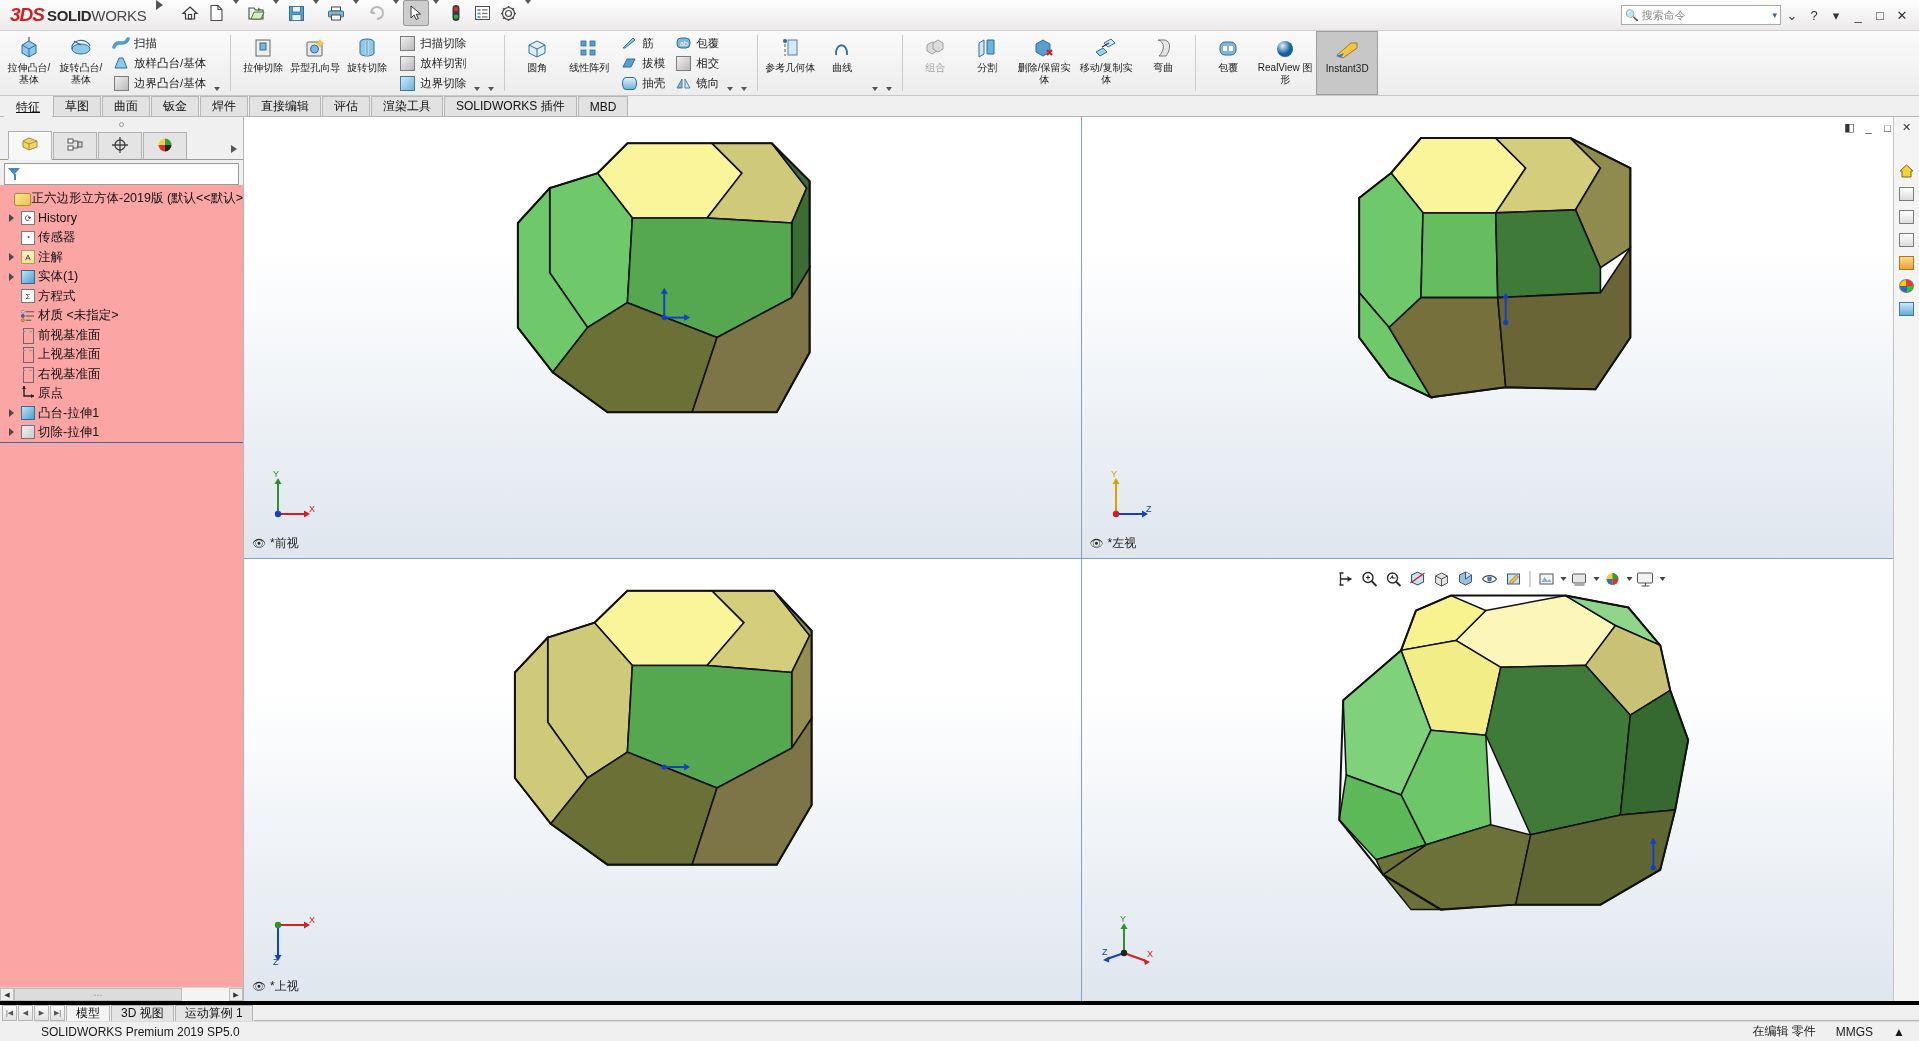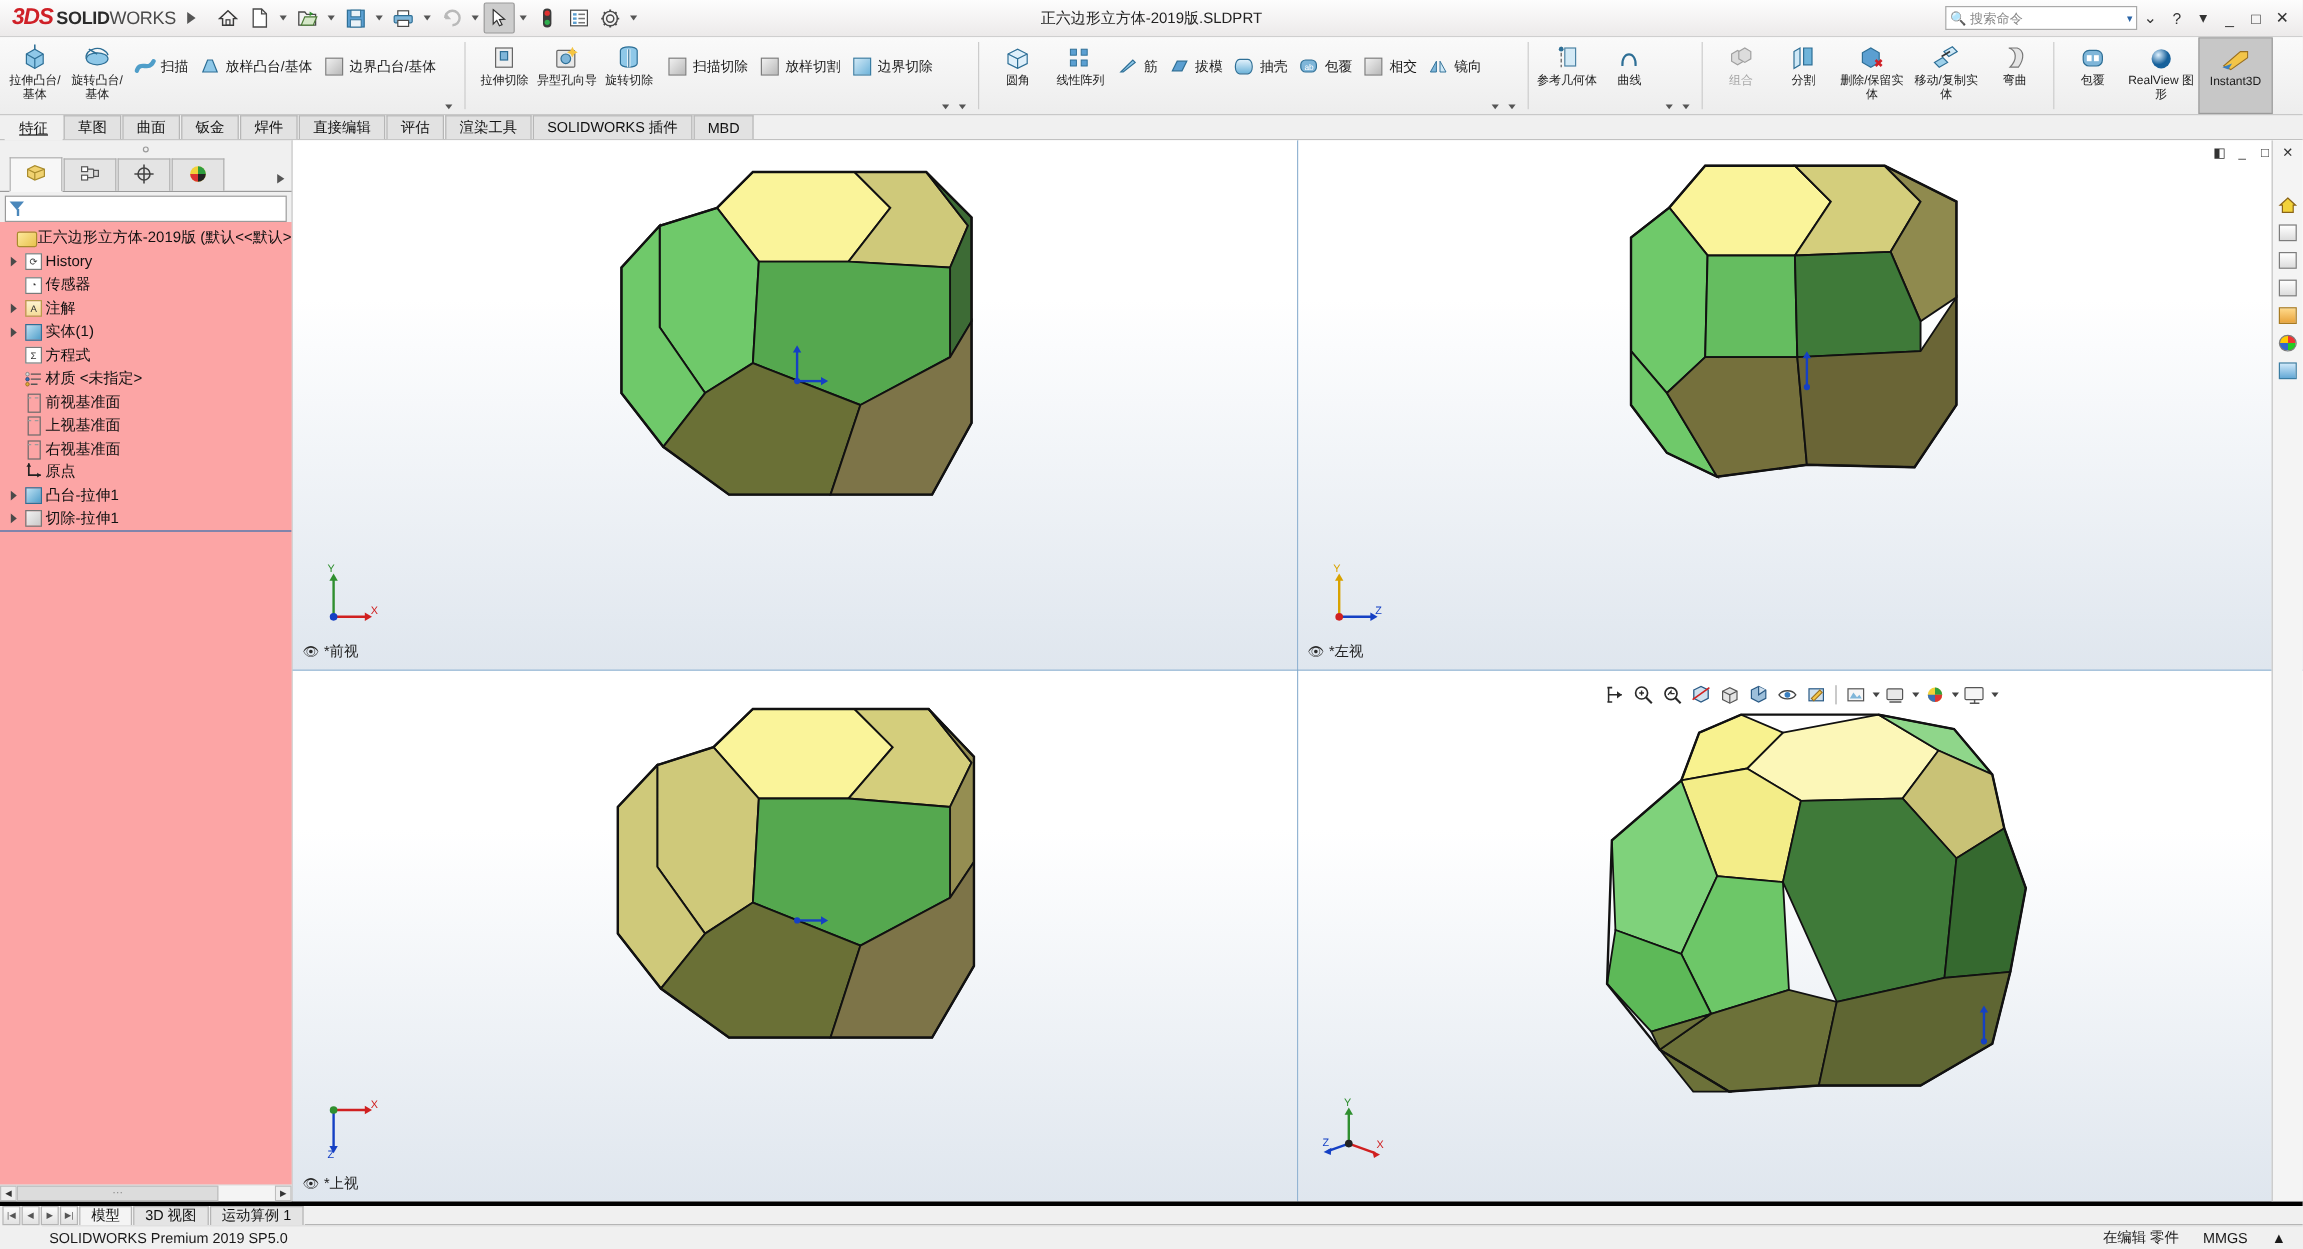--- a/index.html
+++ b/index.html
@@ -12,21 +12,21 @@
     background: #f0f0f0;
     -webkit-font-smoothing: antialiased;
   }
   .app { width: 1919px; height: 1041px; display: flex; flex-direction: column; background: #f0f0f0; }
 
   
   .titlebar {
     height: 31px; flex: 0 0 31px;
     background: linear-gradient(#fdfdfd, #eceaea);
     border-bottom: 1px solid #cfcfcf;
-    display: flex; align-items: center; position: relative;
+    display: flex; position: relative;
   }
   .logo-wrap { display: flex; align-items: center; padding-left: 10px; width: 150px; }
   .ds-logo { font-weight: bold; color: #cf2027; font-size: 19px; font-style: italic; letter-spacing: -1px; margin-right: 3px; }
   .sw-logo { font-size: 15px; font-weight: bold; letter-spacing: -0.3px; color: #2b2b2b; }
   .sw-logo .light { font-weight: normal; color: #4a4a4a; }
   .tri-right { width: 0; height: 0; border-left: 7px solid #555; border-top: 5px solid transparent; border-bottom: 5px solid transparent; margin: 0 14px 0 6px; }
   .tb-btn { width: 26px; height: 26px; display: flex; align-items: center; justify-content: center; border: 1px solid transparent; border-radius: 2px; }
   .tb-btn.pressed { background: #cdcdcd; border: 1px solid #9a9a9a; }
   .caret { width: 0; height: 0; border-left: 3.5px solid transparent; border-right: 3.5px solid transparent; border-top: 4px solid #555; margin: 0 4px; }
   .title-text { position: absolute; left: 0; right: 0; text-align: center; font-size: 12.5px; color: #222; pointer-events: none; }
@@ -49,21 +49,21 @@
   .rsep { width: 1px; background: #cccccc; margin: 4px 3px; }
   .rbig {
     width: 52px; display: flex; flex-direction: column; align-items: center; justify-content: flex-start;
     padding-top: 3px; cursor: default;
   }
   .rbig .ic { height: 26px; display: flex; align-items: flex-end; }
   .rbig .lb { font-size: 10px; line-height: 11.5px; text-align: center; color: #1b1b1b; margin-top: 2px; }
   .rbig.wide { width: 62px; }
   .rbig.disabled .lb { color: #a5a5a5; }
   .rbig.active { background: #c7c7c7; border: 1px solid #9b9b9b; }
-  .rcol { display: flex; flex-direction: row; justify-content: flex-start; padding: 2px 0; margin-top: 12px; }
+  .rcol { display: flex; flex-direction: column; justify-content: flex-start; padding: 2px 0; }
   .rsmall { display: flex; align-items: center; height: 20px; padding: 0 4px; font-size: 11.5px; color: #1b1b1b; white-space: nowrap; }
   .rsmall .ic { width: 20px; display: flex; align-items: center; justify-content: center; margin-right: 3px; }
   .rdrop { display: flex; align-items: flex-end; justify-content: center; width: 14px; padding-bottom: 4px; }
   .rdrop i { width: 0; height: 0; border-left: 3.5px solid transparent; border-right: 3.5px solid transparent; border-top: 4px solid #555; }
 
   
   .icn { display: inline-block; position: relative; }
   .icn.cube2 { width: 15px; height: 15px; background: linear-gradient(135deg,#cfe8f6,#6fb4da); border: 1px solid #3a7da3; }
   .icn.grey { width: 15px; height: 15px; background: linear-gradient(135deg,#f0f0f0,#b9b9b9); border: 1px solid #7d7d7d; }
   .icn.cyl { width: 15px; height: 13px; border-radius: 4px/6px; background: linear-gradient(#dff0fb,#6fb4da); border: 1px solid #2e6f96; }
@@ -250,21 +250,20 @@
             <circle cx="8.5" cy="8.5" r="3"></circle>
             <circle cx="8.5" cy="8.5" r="6"></circle>
           </g>
           <g stroke="#4a4a4a" stroke-width="1.6">
             <path d="M8.5 1v2M8.5 14v2M1 8.5h2M14 8.5h2M3.2 3.2l1.4 1.4M12.4 12.4l1.4 1.4M13.8 3.2l-1.4 1.4M4.6 12.4l-1.4 1.4"></path>
           </g>
         </svg>
     </div>
     <div class="caret"></div>
 
-    <div class="title-text">正六边形立方体-2019版.SLDPRT</div>
 
     <div class="tb-right">
       <div class="searchbox">
         <span class="mag">🔍</span>
         <span>搜索命令</span>
         <span style="margin-left:auto;display:flex;align-items:center;padding-right:3px;">
           <span style="font-size:9px;color:#2a65a8;">▾</span>
         </span>
       </div>
       <div class="wbtn">⌄</div>

